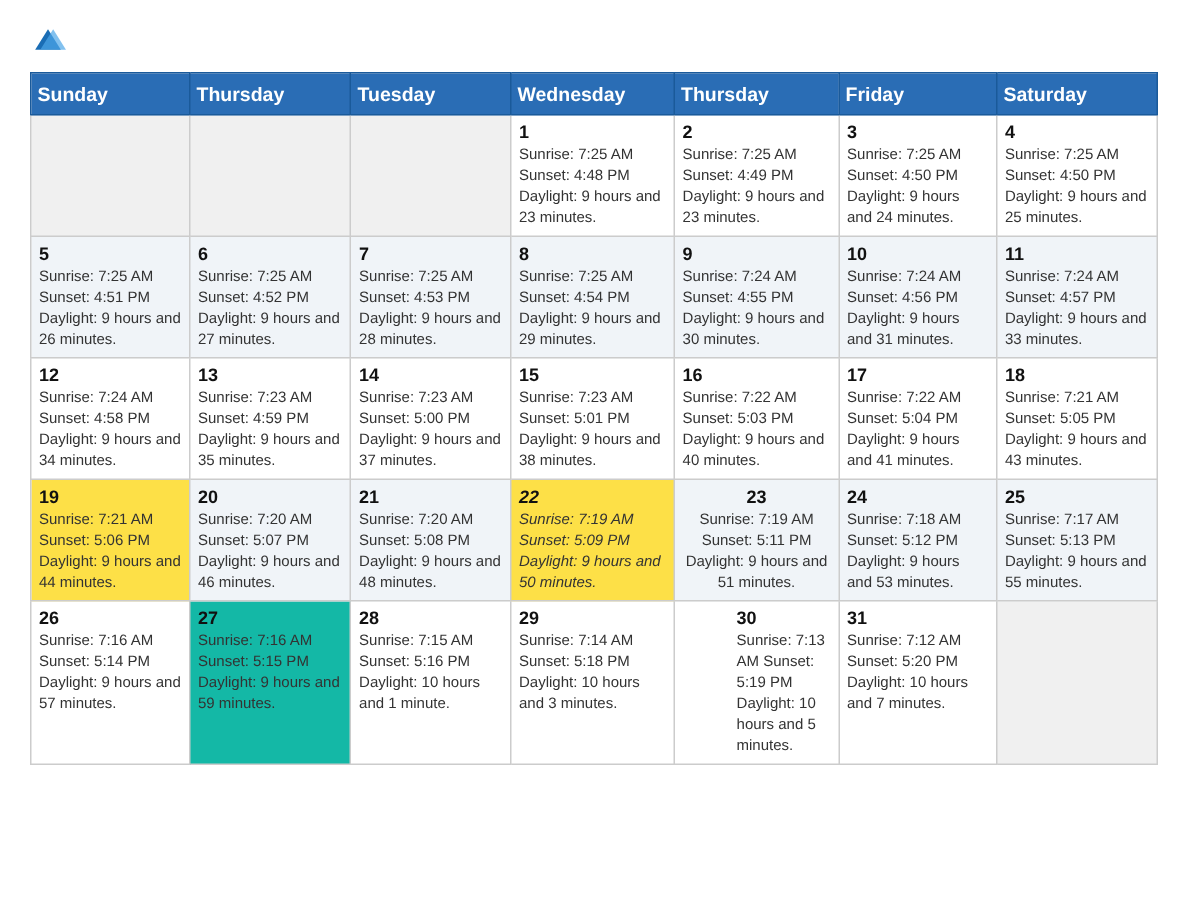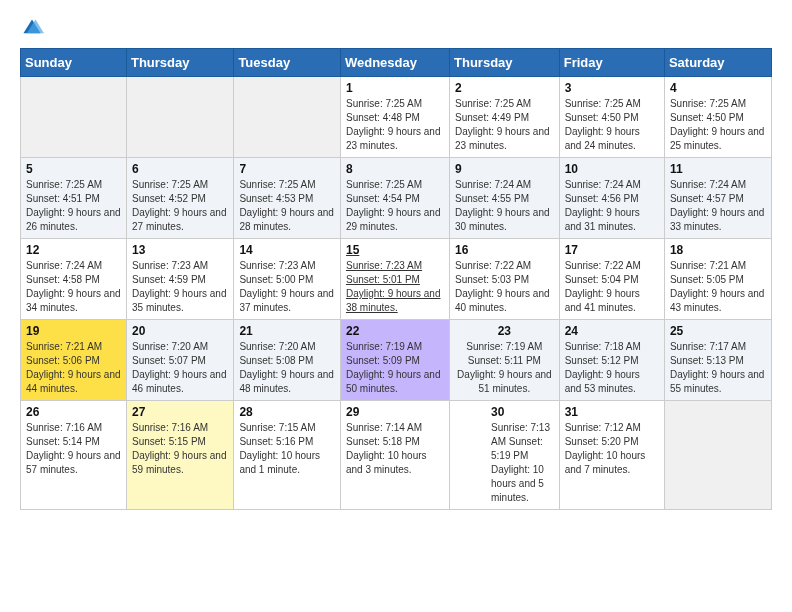--- a/index.html
+++ b/index.html
@@ -213,21 +213,21 @@
             <div class="day-info">Sunrise: 7:23 AM
 Sunset: 4:59 PM
 Daylight: 9 hours and 35 minutes.</div>
           </td>
           <td style="background: rgb(255, 255, 255);">
             <div class="day-num">14</div>
             <div class="day-info">Sunrise: 7:23 AM
 Sunset: 5:00 PM
 Daylight: 9 hours and 37 minutes.</div>
           </td>
-          <td style="background: rgb(255, 255, 255); text-decoration: underline;">
+          <td style="background: rgb(255, 255, 255);">
             <div class="day-num">15</div>
             <div class="day-info">Sunrise: 7:23 AM
 Sunset: 5:01 PM
 Daylight: 9 hours and 38 minutes.</div>
           </td>
           <td style="background: rgb(255, 255, 255);">
             <div class="day-num">16</div>
             <div class="day-info">Sunrise: 7:22 AM
 Sunset: 5:03 PM
 Daylight: 9 hours and 40 minutes.</div>
@@ -257,21 +257,21 @@
             <div class="day-info">Sunrise: 7:20 AM
 Sunset: 5:07 PM
 Daylight: 9 hours and 46 minutes.</div>
           </td>
           <td style="background: rgb(240, 244, 248);">
             <div class="day-num">21</div>
             <div class="day-info">Sunrise: 7:20 AM
 Sunset: 5:08 PM
 Daylight: 9 hours and 48 minutes.</div>
           </td>
-          <td style="background: #c4b5fd;">
+          <td style="background: #fde047; font-style: italic;">
             <div class="day-num">22</div>
             <div class="day-info">Sunrise: 7:19 AM
 Sunset: 5:09 PM
 Daylight: 9 hours and 50 minutes.</div>
           </td>
           <td style="background: rgb(240, 244, 248); text-align: center;">
             <div class="day-num">23</div>
             <div class="day-info">Sunrise: 7:19 AM
 Sunset: 5:11 PM
 Daylight: 9 hours and 51 minutes.</div>
@@ -289,21 +289,21 @@
 Daylight: 9 hours and 55 minutes.</div>
           </td>
         </tr>
         <tr>
           <td style="background: rgb(255, 255, 255);">
             <div class="day-num">26</div>
             <div class="day-info">Sunrise: 7:16 AM
 Sunset: 5:14 PM
 Daylight: 9 hours and 57 minutes.</div>
           </td>
-          <td style="background: #fef9c3;">
+          <td style="background: #14b8a6;">
             <div class="day-num">27</div>
             <div class="day-info">Sunrise: 7:16 AM
 Sunset: 5:15 PM
 Daylight: 9 hours and 59 minutes.</div>
           </td>
           <td style="background: rgb(255, 255, 255);">
             <div class="day-num">28</div>
             <div class="day-info">Sunrise: 7:15 AM
 Sunset: 5:16 PM
 Daylight: 10 hours and 1 minute.</div>

